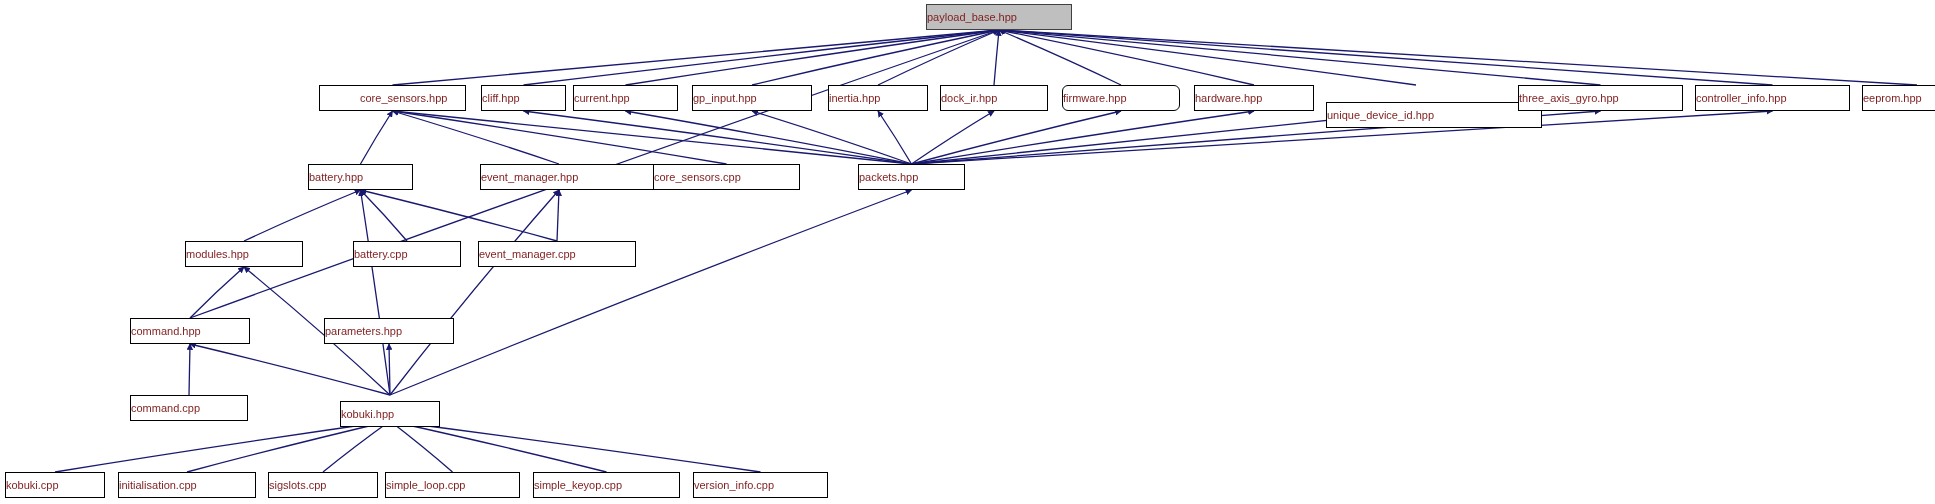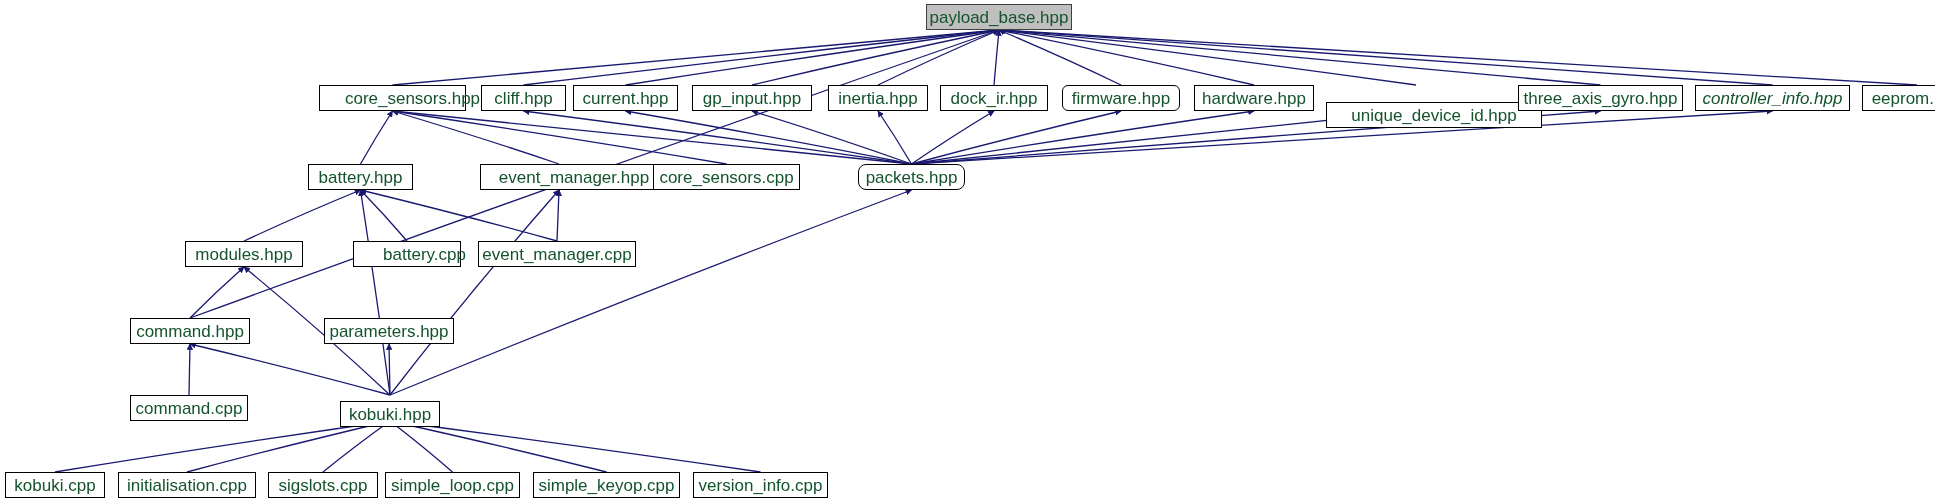--- a/index.html
+++ b/index.html
@@ -21,26 +21,25 @@
     top: 0;
     width: 1935px;
     height: 504px;
     pointer-events: none;
   }
   .node {
     position: absolute;
     box-sizing: border-box;
     border: 1px solid #000000;
     background: #ffffff;
-    color: #14532d;
-    font-size: 17px;
+    color: #7f1d1d;
+    font-size: 11px;
     line-height: 1;
     display: flex;
     align-items: center;
-    justify-content: center;
     white-space: nowrap;
     letter-spacing: 0px;
     z-index: 5;
   }
   .node.root {
     background: #bfbfbf;
     border: 1px solid #404040;
   }
 </style>
 </head>
@@ -128,42 +127,42 @@
       </div>
       <div class="node" style="left: 1194px; top: 85px; width: 120px; height: 26px;">
         <span>hardware.hpp</span>
       </div>
       <div class="node" style="left: 1326px; top: 102px; width: 216px; height: 26px;">
         <span>unique_device_id.hpp</span>
       </div>
       <div class="node" style="left: 1518px; top: 85px; width: 165px; height: 26px;">
         <span>three_axis_gyro.hpp</span>
       </div>
-      <div class="node" style="left: 1695px; top: 85px; width: 155px; height: 26px; font-style: italic;">
+      <div class="node" style="left: 1695px; top: 85px; width: 155px; height: 26px;">
         <span>controller_info.hpp</span>
       </div>
       <div class="node" style="left: 1862px; top: 85px; width: 110px; height: 26px;">
         <span>eeprom.hpp</span>
       </div>
       <div class="node" style="left: 308px; top: 164px; width: 105px; height: 26px;">
         <span>battery.hpp</span>
       </div>
       <div class="node" style="left: 480px; top: 164px; width: 188px; height: 26px;">
         <span>event_manager.hpp</span>
       </div>
       <div class="node" style="left: 653px; top: 164px; width: 147px; height: 26px;">
         <span>core_sensors.cpp</span>
       </div>
-      <div class="node" style="left: 858px; top: 164px; width: 107px; height: 26px; border-radius: 8px;">
+      <div class="node" style="left: 858px; top: 164px; width: 107px; height: 26px;">
         <span>packets.hpp</span>
       </div>
       <div class="node" style="left: 185px; top: 241px; width: 118px; height: 26px;">
         <span>modules.hpp</span>
       </div>
-      <div class="node" style="left: 353px; top: 241px; width: 108px; height: 26px; padding-left: 35px;">
+      <div class="node" style="left: 353px; top: 241px; width: 108px; height: 26px;">
         <span>battery.cpp</span>
       </div>
       <div class="node" style="left: 478px; top: 241px; width: 158px; height: 26px;">
         <span>event_manager.cpp</span>
       </div>
       <div class="node" style="left: 130px; top: 318px; width: 120px; height: 26px;">
         <span>command.hpp</span>
       </div>
       <div class="node" style="left: 324px; top: 318px; width: 130px; height: 26px;">
         <span>parameters.hpp</span>

